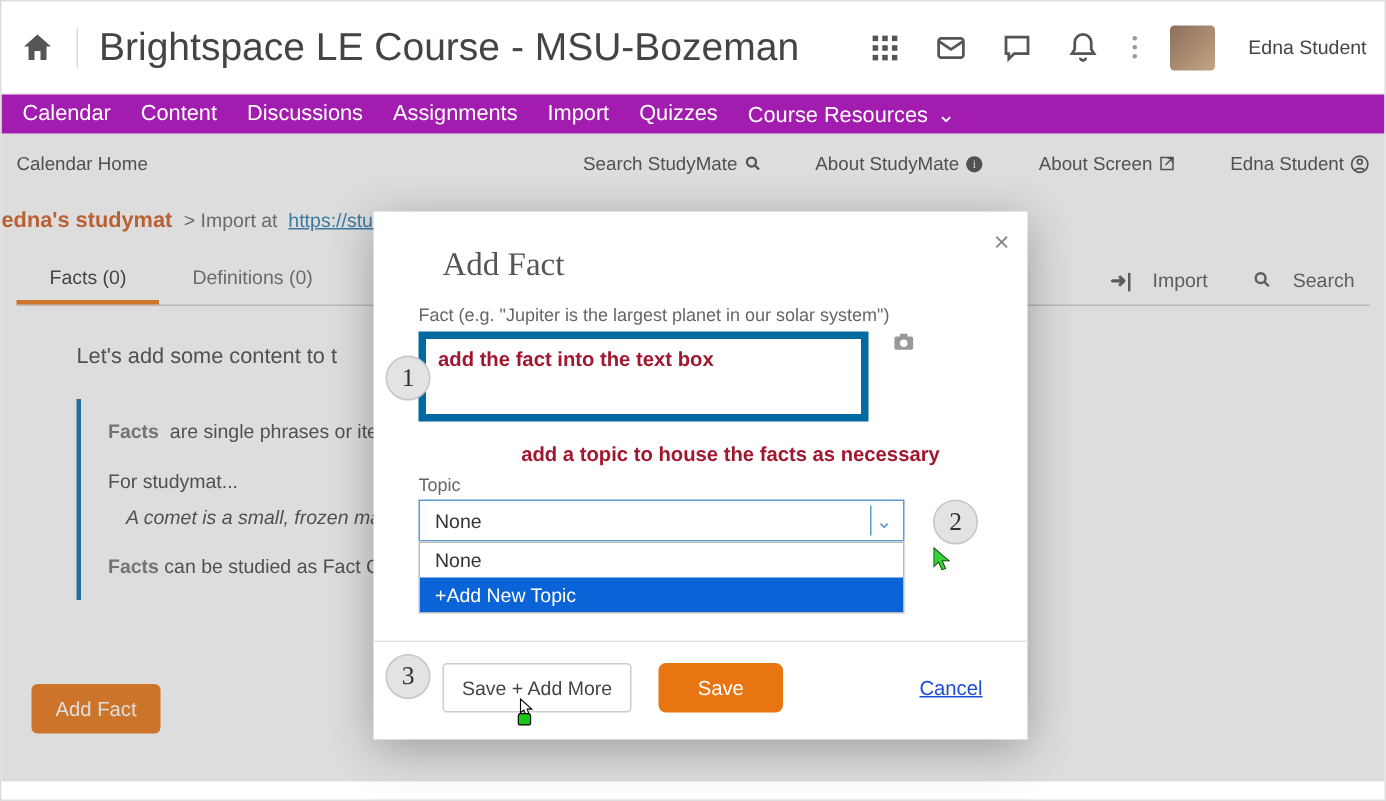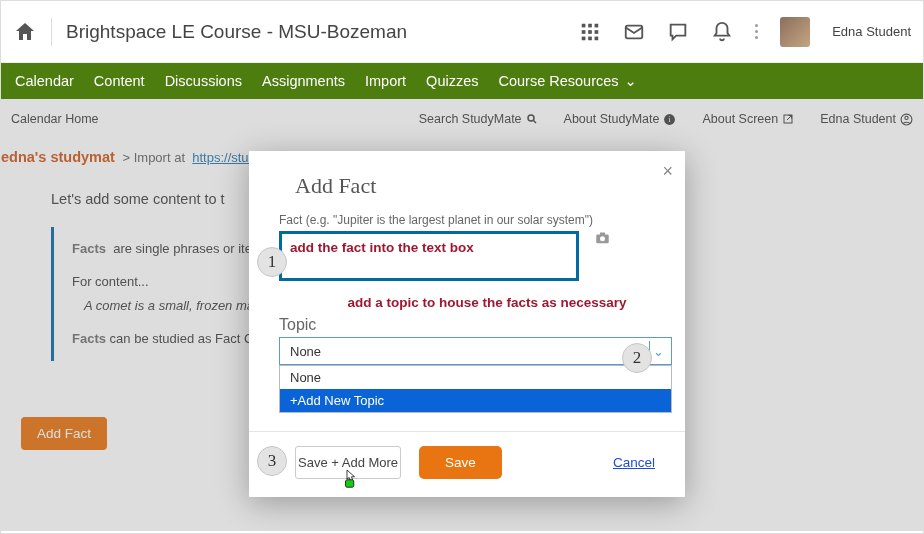--- a/index.html
+++ b/index.html
@@ -1,38 +1,38 @@
 <!DOCTYPE html>
 <html><head>
 <meta charset="utf-8">
 <style>
   * { box-sizing: border-box; margin: 0; padding: 0; }
   body { font-family: -apple-system, "Segoe UI", Arial, sans-serif; font-size: 14px; color: #333; background: #fff; width: 924px; height: 534px; overflow: hidden; position: relative; border: 1px solid #ddd; }
   
   .topbar { display: flex; align-items: center; height: 62px; padding: 0 12px; border-bottom: 1px solid #eee; }
   .home-icon { width: 24px; height: 24px; color: #555; margin-right: 14px; cursor: pointer; }
   .divider-v { width: 1px; height: 28px; background: #ddd; margin: 0 14px 0 0; }
-  .course-title { font-size: 19px; color: #444; flex: 1; }
+  .course-title { font-size: 26px; color: #444; flex: 1; }
   .topbar-right { display: flex; align-items: center; gap: 22px; }
   .topbar-right svg { width: 22px; height: 22px; color: #555; cursor: pointer; }
   .dots-v { display:flex; flex-direction:column; gap:3px; cursor:pointer; }
   .dots-v span { width:3px; height:3px; background:#999; border-radius:50%; }
   .avatar { width: 30px; height: 30px; border-radius: 3px; background: linear-gradient(135deg,#8b6f5c,#c4a582); }
   .user-name { font-size: 13px; color: #444; }
 
-  .navbar { background: #4d7c0f; height: 36px; display: flex; align-items: center; padding: 0 14px; gap: 20px; }
+  .navbar { background: #a21caf; height: 26px; display: flex; align-items: center; padding: 0 14px; gap: 20px; }
   .navbar a { color: #fff; text-decoration: none; font-size: 14.5px; cursor: pointer; }
   .navbar .chev { margin-left: 2px; }
 
   .page-body { position: relative; height: calc(100% - 100px); }
   .overlay { position: absolute; inset: 0; background: rgba(120,120,120,0.25); }
 
   .subnav { display: flex; align-items: center; height: 40px; padding: 0 10px; font-size: 12.5px; color: #444; }
   .subnav .left { flex: 1; }
-  .subnav .right { display: flex; gap: 26px; align-items: center; }
+  .subnav .right { display: flex; gap: 36px; align-items: center; }
   .subnav .right span { display:flex; align-items:center; gap:4px; cursor:pointer; }
 
   .crumbs { padding: 10px 10px 0 0; font-size: 14.5px; }
   .crumbs .proj { color: #d05a1e; font-weight: 600; }
   .crumbs .study { color: #666; font-size: 13px; }
   .crumbs a { color: #2a7ab0; text-decoration: underline; }
 
   .tabs { display: flex; margin: 14px 10px 0 10px; border-bottom: 1px solid #ccc; font-size: 13px; }
   .tab { padding: 8px 22px; color: #666; cursor:pointer; }
   .tab.active { border-bottom: 3px solid #e87511; color: #333; }
@@ -47,34 +47,34 @@
 
   .add-fact-btn { margin: 30px 0 0 20px; background: #e87511; color:#fff; border:none; padding: 9px 16px; border-radius: 4px; font-size: 13.5px; cursor:pointer; }
 
   
   .modal { position: absolute; left: 248px; top: 52px; width: 436px; background: #fff; box-shadow: 0 6px 30px rgba(0,0,0,0.3); z-index: 20; }
   .modal .close { position: absolute; top: 10px; right: 12px; font-size: 18px; color: #888; cursor: pointer; }
   .modal h2 { font-size: 22px; font-weight: 400; color: #555; padding: 22px 30px 14px 46px; font-family: Georgia, serif; }
   .modal .body { padding: 0 30px 0 30px; }
   .label { font-size: 12px; color: #666; margin-bottom: 4px; }
   .fact-row { display: flex; align-items: flex-start; gap: 10px; position: relative; }
-  .textbox { width: 300px; height: 50px; border: 3px solid #0369a1; padding: 6px 8px; font-size: 13px; }
+  .textbox { width: 300px; height: 60px; border: 5px solid #0369a1; padding: 6px 8px; font-size: 13px; }
   .textbox .annot { color: #a01830; font-weight: 600; font-size: 13.5px; }
   .cam-icon { color:#999; margin-left:6px; }
   .topic-annot { color:#a01830; font-weight:600; font-size:13.5px; text-align:center; margin: 14px 0 6px 40px; }
-  .topic-label { font-size:16px; color:#666; margin: 6px 0 3px 0; }
-  .select-wrap { position:relative; width: 393px; }
+  .topic-label { font-size:12px; color:#666; margin: 6px 0 3px 0; }
+  .select-wrap { position:relative; width: 324px; }
   .selectbox { width: 100%; height: 28px; border:1px solid #5b9bd5; display:flex; align-items:center; justify-content:space-between; padding:0 4px 0 10px; font-size:13px; color:#333; background:#fff; cursor:pointer; }
   .selectbox .arrow { width:18px; height:20px; border-left:1px solid #5b9bd5; display:flex; align-items:center; justify-content:center; color:#5b9bd5; }
   .dropdown { position:absolute; left:0; top:28px; width:100%; border:1px solid #bbb; background:#fff; font-size:13px; z-index:5; }
   .dropdown div { padding:4px 10px; cursor:pointer; }
   .dropdown .sel { background:#0a64d8; color:#fff; }
   .cursor1 { position:absolute; left:340px; top:30px; pointer-events:none; }
   .footer { border-top:1px solid #e5e5e5; margin-top: 66px; padding: 14px 30px 18px 30px; display:flex; align-items:center; gap:18px; position:relative; }
-  .btn-outline { background:#fff; border:1px solid #ccc; padding:8px 2px; font-size:13px; border-radius:3px; cursor:pointer; color:#444; margin-left:16px; }
+  .btn-outline { background:#fff; border:1px solid #ccc; padding:8px 12px; font-size:13px; border-radius:3px; cursor:pointer; color:#444; margin-left:16px; }
   .btn-primary { background:#e87511; border:none; color:#fff; padding:9px 26px; font-size:13.5px; border-radius:5px; cursor:pointer; }
   .cancel-link { margin-left:auto; color:#1d4ed8; text-decoration:underline; font-size:13.5px; cursor:pointer; }
   .cursor2 { position:absolute; left:92px; top:36px; pointer-events:none; }
 
   .step-badge { position:absolute; width:30px; height:30px; border-radius:50%; background:#e3e3e3; border:1px solid #c6c6c6; display:flex; align-items:center; justify-content:center; font-size:17px; color:#333; z-index:30; font-family: Georgia, serif; }
 </style>
 </head>
 <body>
 
 <div class="topbar">
@@ -162,26 +162,37 @@
           </svg>
         </span>
     </div>
   </div>
 
   <div class="crumbs">
     <span class="proj">edna's studymat</span>
     <span class="study"> &nbsp;&gt; <span>Import at</span>&nbsp; <a>https://studymat</a></span>
   </div>
 
+  <div class="tabs">
+    <div class="tab active">Facts (0)</div>
+    <div class="tab">Definitions (0)</div>
+    <div class="tab-actions">
+      <span><span style="font-weight:bold">➜|</span>&nbsp;<span>Import</span></span>
+      <span><svg width="13" height="13" viewBox="0 0 24 24" fill="none" stroke="currentColor" stroke-width="3">
+            <circle cx="10" cy="10" r="6"></circle>
+            <path d="M15 15l5 5"></path>
+          </svg>&nbsp;<span>Search</span></span>
+    </div>
+  </div>
 
   <div class="content-area">
     <div class="intro">Let's add some content to t</div>
     <div class="facts-panel">
       <div><span class="strong">Facts</span>&nbsp;&nbsp;<span>are single phrases or ite</span></div>
-      <div style="margin-top:10px">For content...</div>
+      <div style="margin-top:10px">For studymat...</div>
       <div class="italic" style="margin-left:12px">A comet is a small, frozen mas</div>
       <div style="margin-top:10px"><span class="strong">Facts</span><span> can be studied as Fact Ca</span></div>
     </div>
   </div>
 
   <button class="add-fact-btn">Add Fact</button>
 
   
   <div class="overlay"></div>
 

